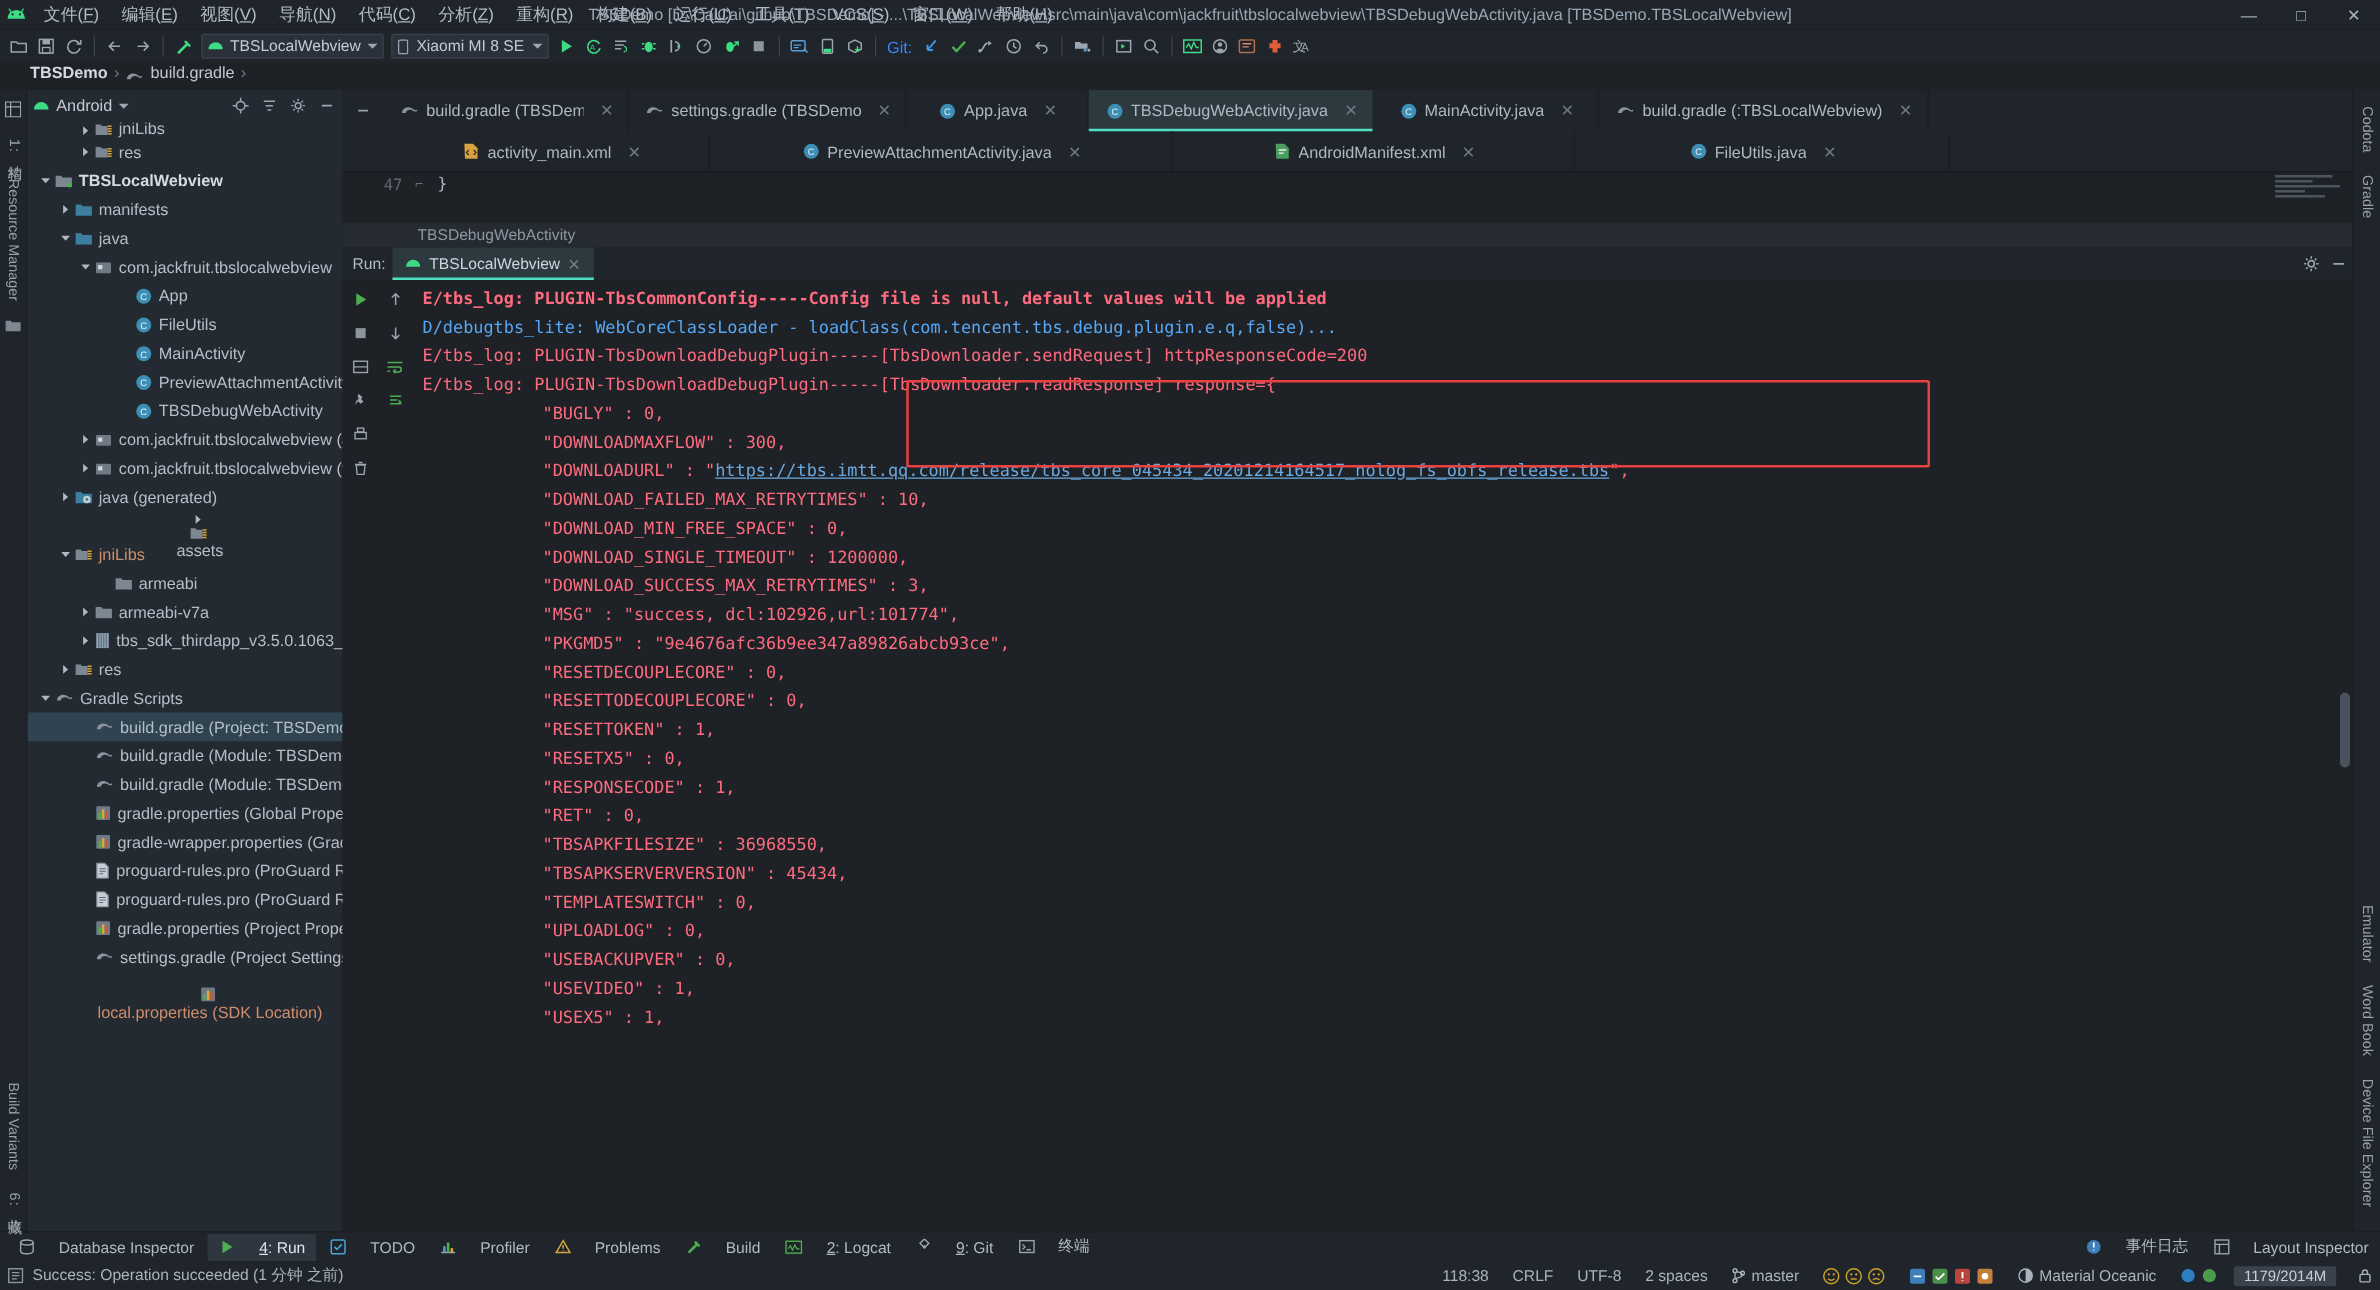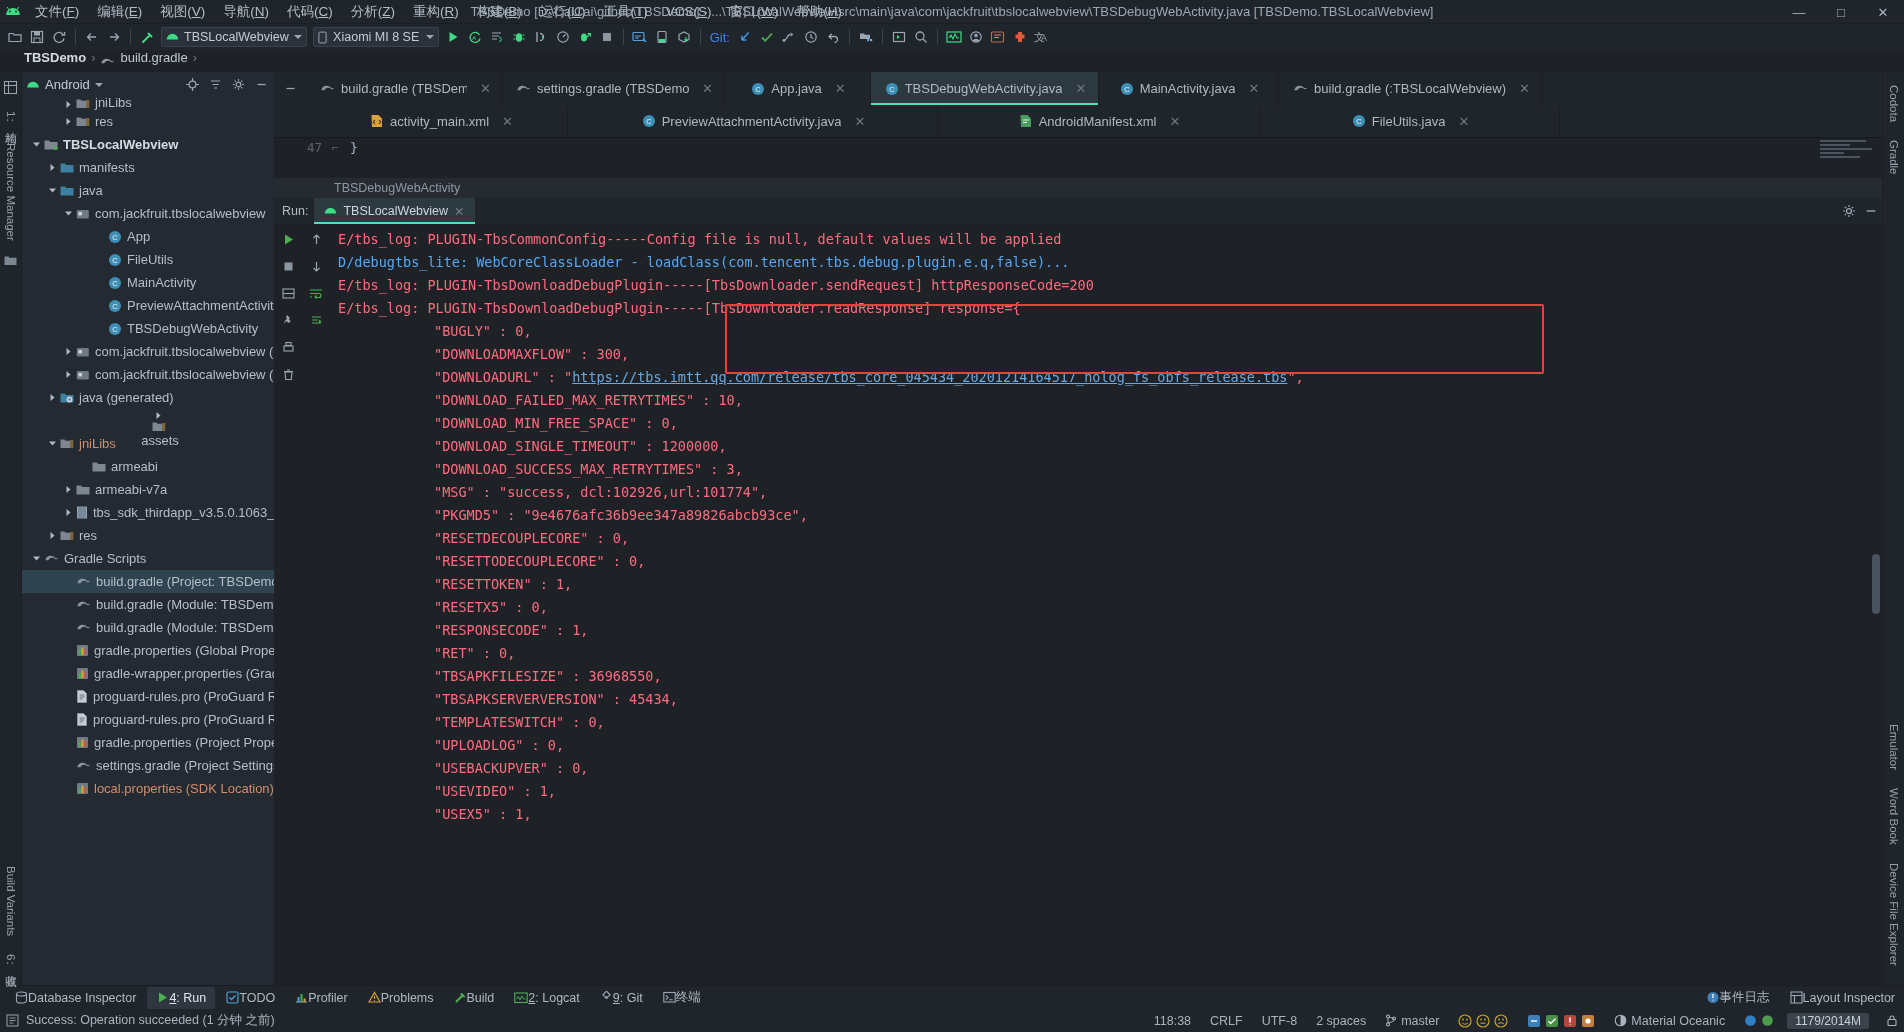--- a/index.html
+++ b/index.html
@@ -131,21 +131,21 @@
   .cline { height: 23px; line-height: 23px; white-space: pre; padding-left: 8px; }
   .c-red { color: #ff6b7e; }
   .c-blue { color: #56a8f5; }
   .c-link { color: #6aa9e0; text-decoration: underline; }
   .hl-box { position: absolute; border: 2px solid #e8413f; border-radius: 2px; pointer-events: none; }
   .vscroll { position: absolute; right: 2px; width: 8px; background: #4a535d; border-radius: 4px; }
 
   
   .tw-bar { height: 24px; background: #20252b; display: flex; align-items: center;
             flex: 0 0 24px; padding-left: 6px; gap: 2px; border-top: 1px solid #1a1e23; }
-  .tw-item { display: flex; align-items: center; gap: 0; padding: 0 9px; height: 22px;
+  .tw-item { display: flex; align-items: center; gap: 19px; padding: 0 9px; height: 22px;
              font-size: 12.5px; color: #b1b9c3; border-radius: 2px; }
   .tw-item.active { background: #2e3740; color: #dfe5ec; }
   .tw-item u { text-decoration: underline; }
   .tw-bar .sp { flex: 1; }
 
   
   .status { height: 23px; background: #20252b; display: flex; align-items: center;
             flex: 0 0 23px; padding-left: 6px; font-size: 12.5px; color: #aab3bd; gap: 7px; }
   .status .sp { flex: 1; }
   .st-item { display: flex; align-items: center; gap: 4px; padding: 0 6px; white-space: nowrap; }
@@ -812,21 +812,21 @@
           </div>
           <div class="trow" style="padding-left: 40px;">
             <span class="arrow"></span>
             <span class="ticon">
               <svg width="15" height="11" viewBox="0 0 16 12">
                 <path d="M1.5 8c0-3 2.5-5 5.5-5 2 0 3.6.8 5 2.2.6.6 1.6.5 2.2-.1l.6.9c-.6.8-1.9 1.1-2.8.5-1-.7-2.2-1.3-3.4-1.3-1.8 0-3.4 1.1-3.9 2.8H1.5z" fill="#8b949e"></path>
               </svg>
             </span>
             <span class="tlabel">settings.gradle (Project Settings)</span>
           </div>
-          <div class="trow orange" style="padding-left: 40px;">
+          <div class="trow orange" style="padding-left: 40px; flex-direction: column;">
             <span class="arrow"></span>
             <span class="ticon">
               <svg width="13" height="13" viewBox="0 0 13 13">
                 <rect x="1" y="1" width="11" height="11" rx="1" fill="#6f7a85"></rect>
                 <rect x="2.8" y="6" width="2" height="5" fill="#4caf50"></rect>
                 <rect x="5.5" y="3.5" width="2" height="7.5" fill="#e0a63c"></rect>
                 <rect x="8.2" y="5" width="2" height="6" fill="#c55a3c"></rect>
               </svg>
             </span>
             <span class="tlabel">local.properties (SDK Location)</span>
@@ -1040,21 +1040,21 @@
                   <svg width="13" height="13" viewBox="0 0 13 13">
                     <path d="M2 3h9M2 6h6M2 9h9" stroke="#4caf50" stroke-width="1.2"></path>
                     <path d="M9 5.5l2.5 2-2.5 2z" fill="#4caf50"></path>
                   </svg>
                 </div>
             </div>
           </div>
 
           <div class="console" id="console-root">
 
-          <div class="cline c-red" style="padding-left: 8px;">E/tbs_log: PLUGIN-TbsCommonConfig-----Config file is null, default values will be applied</div>
+          <div class="cline c-red" style="padding-left: 8px; font-weight: bold;">E/tbs_log: PLUGIN-TbsCommonConfig-----Config file is null, default values will be applied</div>
               <div class="cline c-blue" style="padding-left: 8px;">D/debugtbs_lite: WebCoreClassLoader - loadClass(com.tencent.tbs.debug.plugin.e.q,false)...</div>
               <div class="cline c-red" style="padding-left: 8px;">E/tbs_log: PLUGIN-TbsDownloadDebugPlugin-----[TbsDownloader.sendRequest] httpResponseCode=200</div>
               <div class="cline c-red" style="padding-left: 8px;">E/tbs_log: PLUGIN-TbsDownloadDebugPlugin-----[TbsDownloader.readResponse] response={</div>
               <div class="cline c-red" style="padding-left: 104px;">"BUGLY" : 0,</div>
               <div class="cline c-red" style="padding-left: 104px;">"DOWNLOADMAXFLOW" : 300,</div>
               <div class="cline c-red" style="padding-left: 104px;"><span>"DOWNLOADURL" : "</span><span class="c-link">https://tbs.imtt.qq.com/release/tbs_core_045434_20201214164517_nolog_fs_obfs_release.tbs</span><span>",</span></div>
               <div class="cline c-red" style="padding-left: 104px;">"DOWNLOAD_FAILED_MAX_RETRYTIMES" : 10,</div>
               <div class="cline c-red" style="padding-left: 104px;">"DOWNLOAD_MIN_FREE_SPACE" : 0,</div>
               <div class="cline c-red" style="padding-left: 104px;">"DOWNLOAD_SINGLE_TIMEOUT" : 1200000,</div>
               <div class="cline c-red" style="padding-left: 104px;">"DOWNLOAD_SUCCESS_MAX_RETRYTIMES" : 3,</div>

